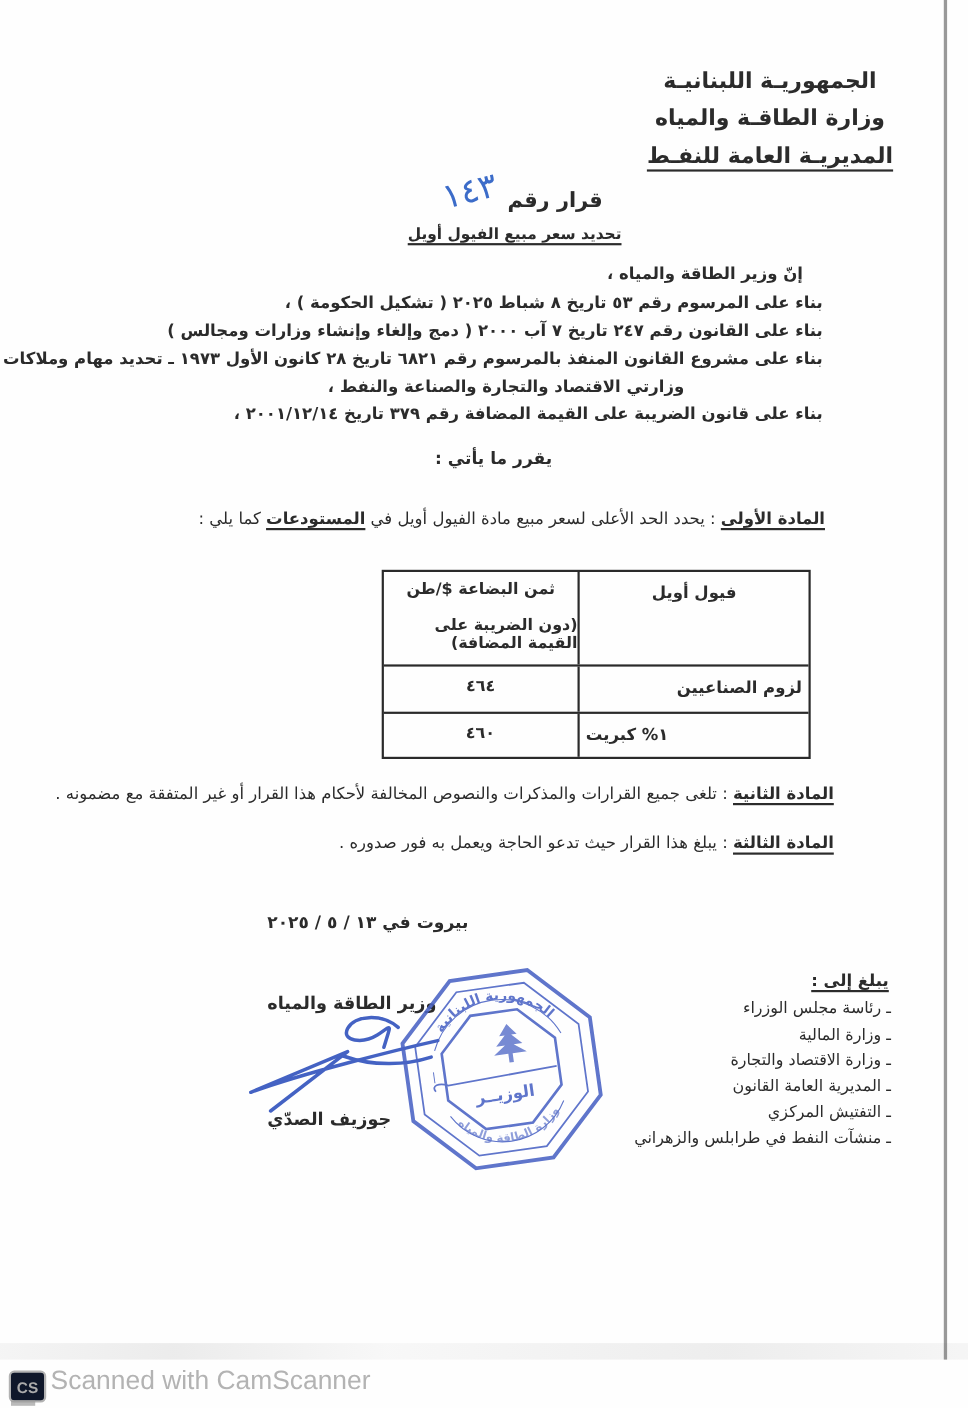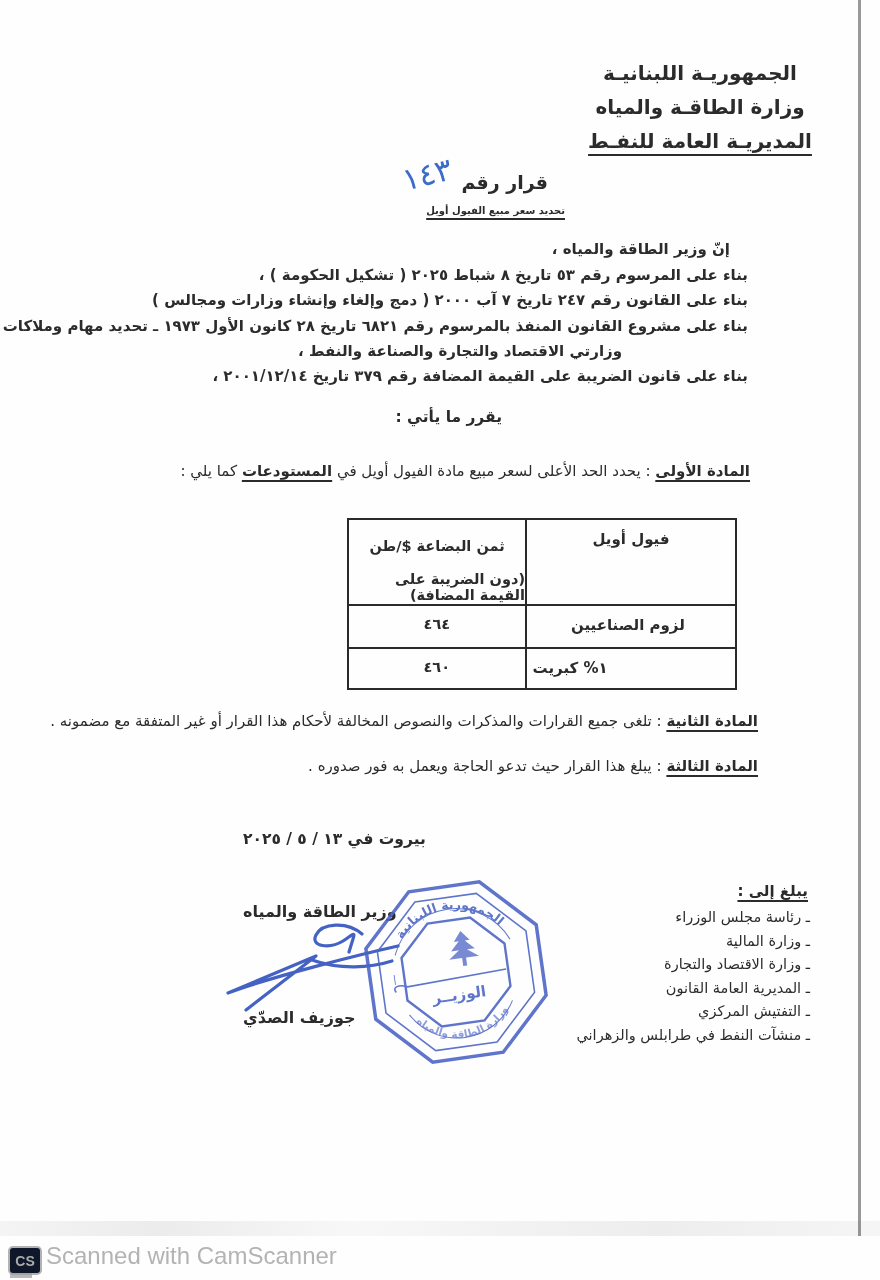--- a/index.html
+++ b/index.html
@@ -13,43 +13,43 @@
   .scan-edge{position:absolute;left:858px;top:0;width:3px;height:1236px;background:#454545;opacity:.55;}
   .scan-band{position:absolute;left:0;top:1221px;width:880px;height:15px;
     background:linear-gradient(90deg,#f2f2f2 0%,#e7e7e7 18%,#f6f6f6 40%,#e9e9e9 75%,#f3f3f3 100%);opacity:.8;}
   
   .hdr{top:56px;right:30px;width:300px;text-align:center;font-weight:bold;font-size:20px;line-height:34px;}
   .hdr .u{ text-decoration:underline;text-decoration-thickness:2px;text-underline-offset:6px;}
   
   .dec-title{top:171px;right:332px;font-size:19px;font-weight:bold;}
   .dec-num{top:156px;left:402px;font-size:31px;color:var(--hand-blue,#3c6cc9);
     transform:rotate(-14deg);direction:ltr;letter-spacing:2px;}
-  .dec-subject{top:205px;right:315px;font-size:10px;font-weight:bold;
+  .dec-subject{top:205px;right:315px;font-size:14px;font-weight:bold;
     text-decoration:underline;text-decoration-thickness:1.5px;text-underline-offset:4px;}
   
   .pre{font-size:15px;font-weight:bold;}
   .decree-intro{top:408px;right:378px;font-size:15.5px;font-weight:bold;}
   
   .article{font-size:15px;font-weight:400;}
   .article .lbl{font-weight:bold;text-decoration:underline;text-decoration-thickness:1.5px;text-underline-offset:4px;}
   .article .hl{font-weight:bold;text-decoration:underline;text-decoration-thickness:1.5px;text-underline-offset:4px;}
   
   .tbl{position:absolute;top:518px;left:347px;width:386px;border:2px solid #2a2a2a;direction:rtl;}
   .trow{display:flex;flex-direction:row;}
   .trow.hdr-row{height:84px;border-bottom:2px solid #2a2a2a;}
   .trow.r1{height:41px;border-bottom:2px solid #2a2a2a;}
   .trow.r2{height:39px;}
   .tcell{box-sizing:border-box;}
   .c-cat{width:230px;border-left:2px solid #2a2a2a;}
   .c-price{width:193px;}
   .hdr-cat{display:flex;justify-content:center;padding-top:10px;font-size:15px;font-weight:bold;}
-  .hdr-price{display:flex;flex-direction:column;align-items:center;padding-top:18px;gap:17px;
+  .hdr-price{display:flex;flex-direction:column;align-items:center;padding-top:8px;gap:17px;
     font-size:14.5px;font-weight:bold;}
   .cat-val{padding:10px 8px 0 0;font-size:15px;font-weight:bold;text-align:right;}
-  .cat-val{padding-right:6px;text-align:center;direction:rtl;}
+  .cat-val{padding-right:6px;text-align:right;direction:rtl;}
   .price-val{display:flex;justify-content:center;padding-top:10px;font-size:14.5px;
     font-weight:bold;letter-spacing:3px;direction:ltr;}
   
   .date-line{top:830px;left:243px;font-size:15.5px;font-weight:bold;}
   .dist-title{top:882px;right:72px;font-size:15px;font-weight:bold;
     text-decoration:underline;text-decoration-thickness:1.5px;text-underline-offset:4px;}
   .dist-list{top:906px;right:70px;text-align:right;font-size:14.5px;line-height:23.5px;font-weight:400;}
   .min-title{top:902px;left:243px;font-size:16px;font-weight:bold;}
   .min-name{top:1008px;left:243px;font-size:16px;font-weight:bold;}
   .sig{position:absolute;left:212px;top:916px;width:195px;height:105px;color:var(--sig-blue,#3052bd);opacity:.9;}

